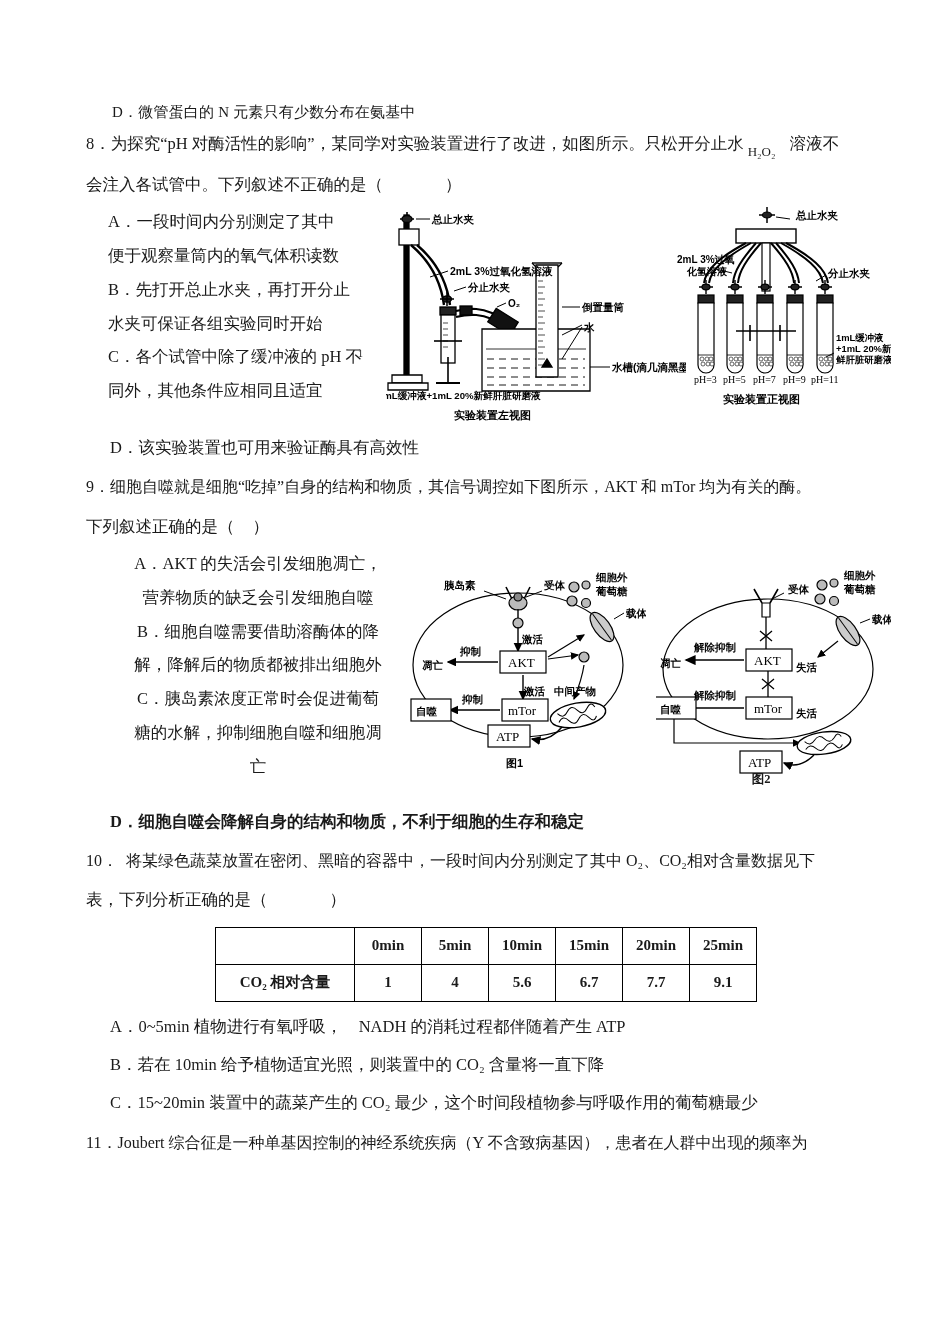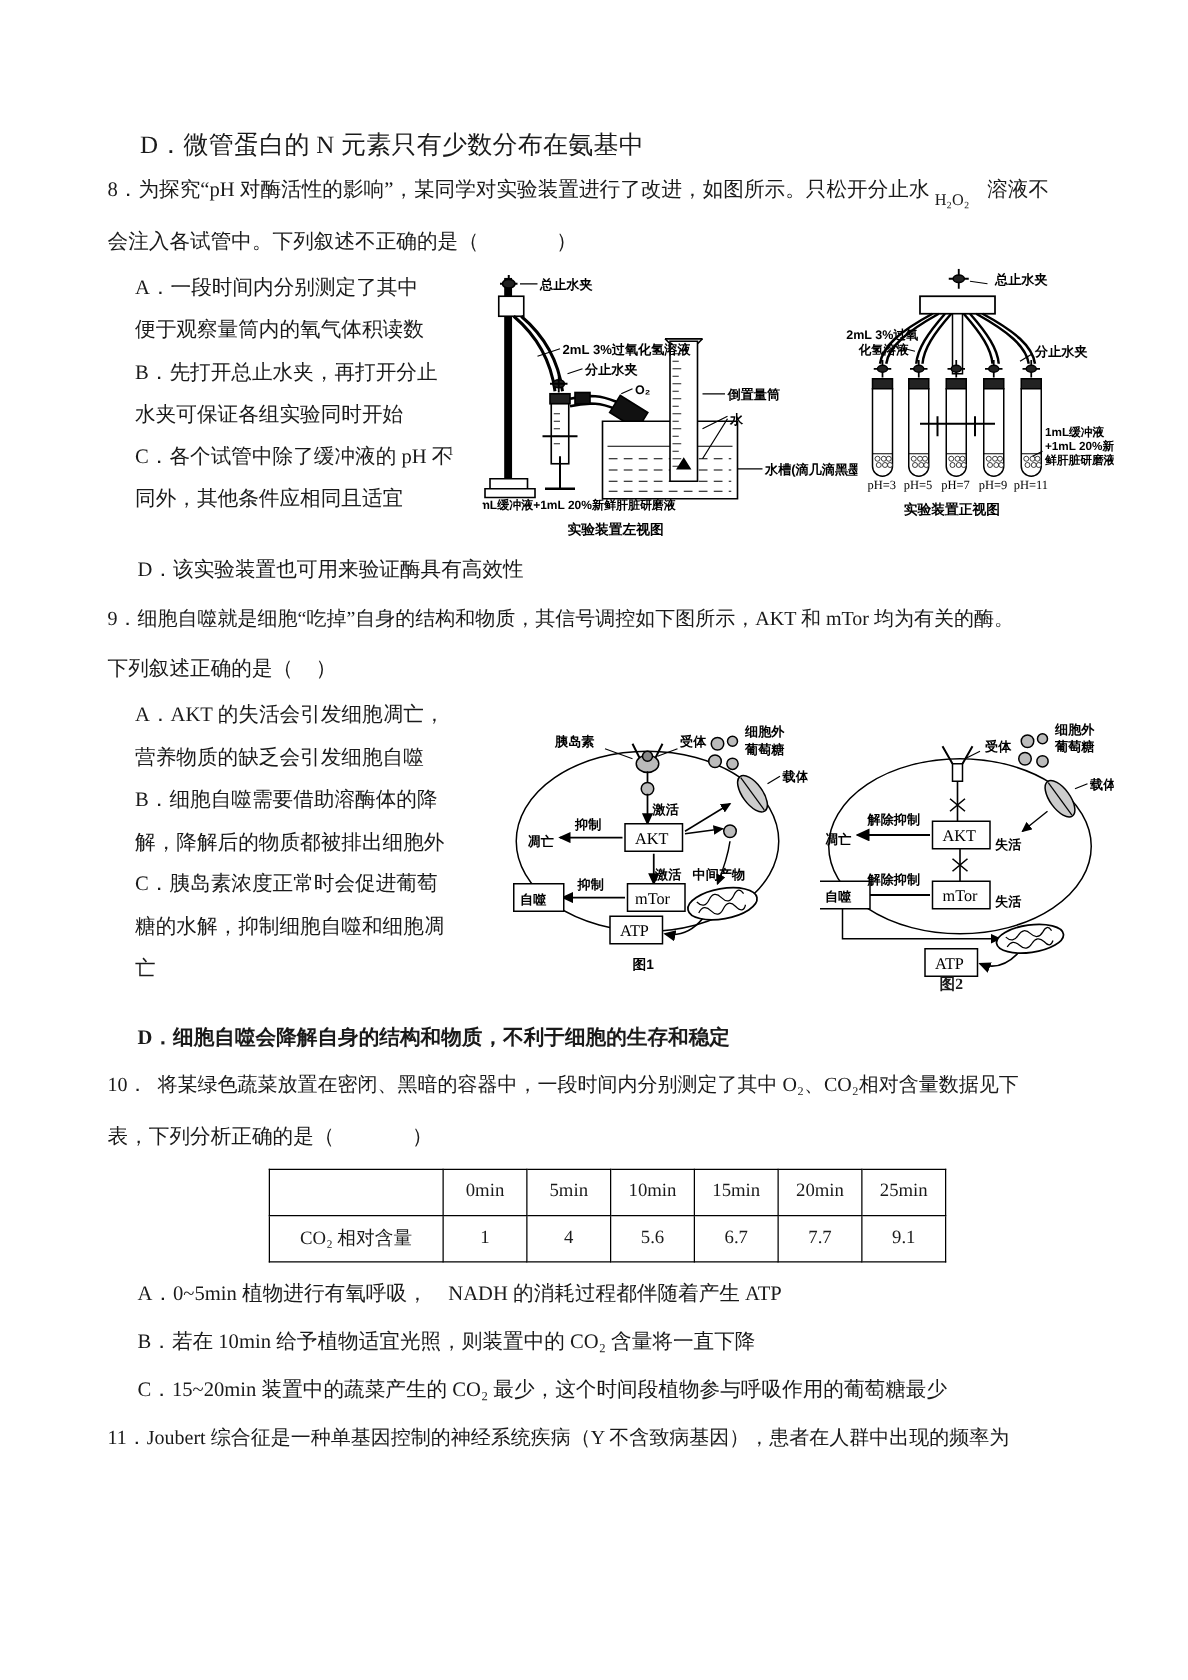--- a/index.html
+++ b/index.html
@@ -24,21 +24,21 @@
   }
   .content {
     position: absolute;
     left: 86px;
     top: 100px;
     width: 800px;
   }
 
   
   .line {
-    font-size: 20px;
+    font-size: 15px;
     line-height: 1.62;
     letter-spacing: 0.2px;
     white-space: nowrap;
   }
   .q-line {
     font-size: 16.5px;
     line-height: 2.45;
     white-space: nowrap;
   }
   .opt-line {
@@ -79,21 +79,21 @@
     margin-top: 6px;
   }
   table.data {
     border-collapse: collapse;
     font-size: 15px;
   }
   table.data td, table.data th {
     border: 1px solid #000;
     padding: 5px 6px;
     text-align: center;
-    font-weight: normal;
+    font-weight: bold;
     min-width: 54px;
     height: 26px;
   }
   table.data td.rowhdr {
     min-width: 118px;
     padding-left: 10px;
     padding-right: 10px;
     white-space: nowrap;
   }
   table.data td.corner { min-width: 118px; }
@@ -344,21 +344,21 @@
   <div class="opt-line indent-opt" style="margin-top:-8px;">D．该实验装置也可用来验证酶具有高效性</div>
 
   <div class="q-line" style="font-size:16px;">
     <span>9．</span><span>细胞自噬就是细胞“吃掉”自身的结构和物质，其信号调控如下图所示，AKT 和 mTor 均为有关的酶。</span>
   </div>
   <div class="q-line">
     <span>下列叙述正确的是（</span><span style="display:inline-block;width:18px;"></span><span>）</span>
   </div>
 
   <div class="row-figs" style="height:250px;">
-    <div class="col-text" style="padding-left:22px;">
+    <div class="col-text" style="padding-left:22px;text-align:center;">
       <div class="opt-line">A．AKT 的失活会引发细胞凋亡，</div>
       <div class="opt-line">营养物质的缺乏会引发细胞自噬</div>
       <div class="opt-line">B．细胞自噬需要借助溶酶体的降</div>
       <div class="opt-line">解，降解后的物质都被排出细胞外</div>
       <div class="opt-line">C．胰岛素浓度正常时会促进葡萄</div>
       <div class="opt-line">糖的水解，抑制细胞自噬和细胞凋</div>
       <div class="opt-line">亡</div>
     </div>
 
     <div class="fig" style="left:320px; top:0px;">

